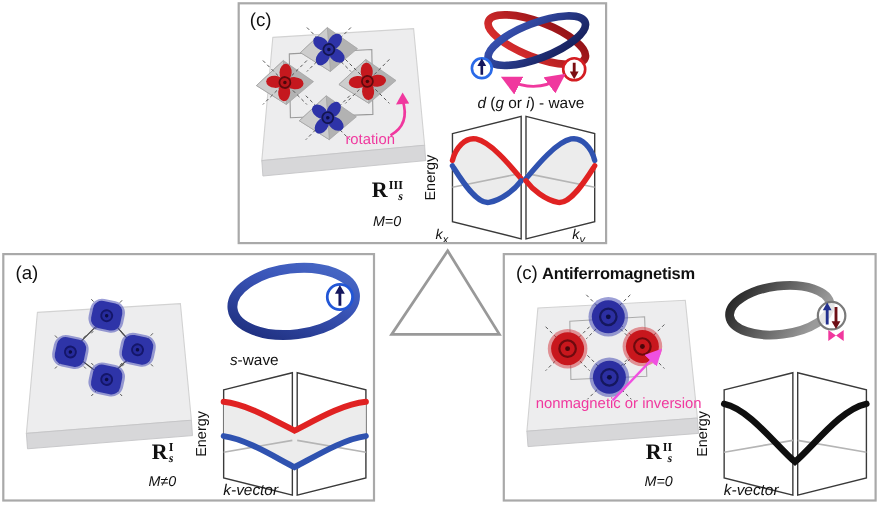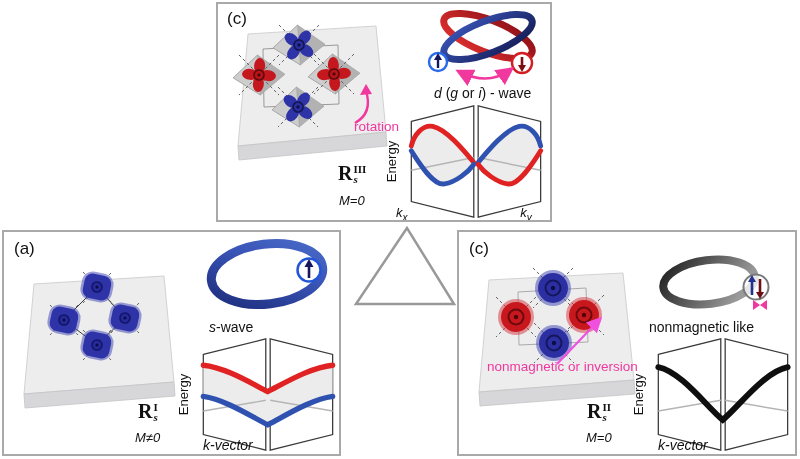--- a/index.html
+++ b/index.html
@@ -12,21 +12,21 @@
   .ptitle{position:absolute;display:flex;align-items:baseline;gap:4px;white-space:nowrap;}
   .ptag{font-size:17px;font-weight:400;}
   .pname{font-size:15px;font-weight:700;letter-spacing:-0.2px;}
   .lbl{position:absolute;font-size:14px;line-height:1.1;}
   .center{}
   .it{font-style:italic;}
   .magenta{color:#f0389e;}
   .rwrap{position:absolute;display:flex;align-items:center;
          font-family:"Liberation Serif",serif;font-weight:700;}
   .rbase{font-size:20px;}
-  .rstack{display:inline-flex;flex-direction:column;margin-left:1px;}
+  .rstack{display:inline-flex;flex-direction:column;margin-left:1px;align-items:flex-end;}
   .rsup{font-size:11px;line-height:10px;}
   .rsub{font-size:11px;line-height:10px;font-style:italic;}
   .mlbl{position:absolute;font-size:13px;font-style:italic;}
   .klabel{position:absolute;font-size:13px;font-style:italic;}
   .ksub{font-size:10px;}
   svg{position:absolute;overflow:visible;}
   svg text{font-family:"Liberation Sans",sans-serif;}
 </style>
 </head>
 <body>
@@ -102,21 +102,21 @@
           <ellipse rx="8" ry="5.5" transform="rotate(315) translate(9,0)"></ellipse>
         <circle r="5" fill="#2a2f9e" stroke="#13154f" stroke-width="1.6"></circle>
           <circle r="1.6" fill="#0d0e45"></circle>
       </g>
 
       <g>
         <path d="M129,103 Q147,93 140,71" fill="none" stroke="#f0389e" stroke-width="2.4"></path>
         <polygon points="140,64 134,75 146,74" fill="#f0389e"></polygon>
       </g>
     </svg>
-    <div class="lbl magenta" style="left:96px;top:116px;font-size:13.5px;margin-left:40px;">rotation</div>
+    <div class="lbl magenta" style="left:96px;top:116px;font-size:13.5px;">rotation</div>
 
     <svg style="left:206px;top:0px;" width="130" height="80" viewBox="0 0 130 80">
       <defs>
         <linearGradient id="gNavy" x1="0" y1="0" x2="1" y2="1">
           <stop offset="0" stop-color="#3a55b8"></stop>
             <stop offset="1" stop-color="#141c55"></stop>
         </linearGradient>
         <linearGradient id="gRed" x1="0" y1="1" x2="1" y2="0">
           <stop offset="0" stop-color="#e03030"></stop>
             <stop offset="1" stop-color="#8c1015"></stop>
@@ -254,20 +254,21 @@
           <span class="rsup">I</span>
           <span class="rsub">s</span>
         </span>
     </div>
     <div class="mlbl" style="left:131px;top:198px;">M≠0</div>
   </div>
 
   <div class="panel" id="panel-antiferro">
     <div class="ptitle" style="left:10px;top:7px;">
       <span class="ptag">(c)</span>
+      <span class="pname">Antiferromagnetism</span>
     </div>
 
     <svg style="left:12px;top:38px;" width="180" height="150" viewBox="0 0 180 150">
       <defs>
         <marker id="mPink" markerWidth="7" markerHeight="7" refX="5" refY="3.5" orient="auto" markerUnits="strokeWidth">
           <path d="M0,0 L7,3.5 L0,7 Z" fill="#f050e0"></path>
         </marker>
       </defs>
       <g>
         <polygon points="18,10 152,3 163,110 8,122" fill="#ededee" stroke="#d2d2d2" stroke-width="1"></polygon>
@@ -318,21 +319,20 @@
       <ellipse cx="57" cy="44" rx="46" ry="22" transform="rotate(-7 57 44)" fill="none" stroke="url(#gGrayRing)" stroke-width="8"></ellipse>
       <g>
         <circle cx="104" cy="49" r="12.5" fill="#fff" fill-opacity="0.75" stroke="#7a7a7a" stroke-width="2"></circle>
         <line x1="100" y1="57" x2="100" y2="42" stroke="#23318f" stroke-width="2.6"></line>
         <polygon points="100,37 96,44 104,44" fill="#23318f"></polygon>
         <line x1="108" y1="41" x2="108" y2="56" stroke="#6e0f16" stroke-width="2.6"></line>
         <polygon points="108,61 104,54 112,54" fill="#6e0f16"></polygon>
         <path d="M101,62 L108,67 L101,72 Z M115,62 L108,67 L115,72 Z" fill="#f0389e"></path>
       </g>
     </svg>
-    <div class="lbl center" style="left:190px;top:88px;width:140px;">nonmagnetic like</div>
 
     <svg style="left:168px;top:101px;" width="170" height="122" viewBox="0 0 170 125">
       <polygon points="30,22 94,6 94,120 30,104" fill="#fff" stroke="#3a3a3a" stroke-width="1.3"></polygon>
       <polygon points="98.5,6 162.5,22 162.5,104 98.5,120" fill="#fff" stroke="#3a3a3a" stroke-width="1.3"></polygon>
       <path d="M30,80 L94,69 M98.5,69 L162.5,80" fill="none" stroke="#b5b5b5" stroke-width="1.5"></path>
       <path d="M30,35 C54,40 80,76 96,89 C112,76 138,40 162.5,35" fill="none" stroke="#0f0f0f" stroke-width="6" stroke-linecap="round"></path>
       <text x="14" y="63" transform="rotate(-90 14 63)" text-anchor="middle" font-size="13.5" fill="#111">Energy</text>
     </svg>
     <div class="klabel center" style="left:199px;top:205px;width:130px;font-size:14px;">k-vector</div>
 

